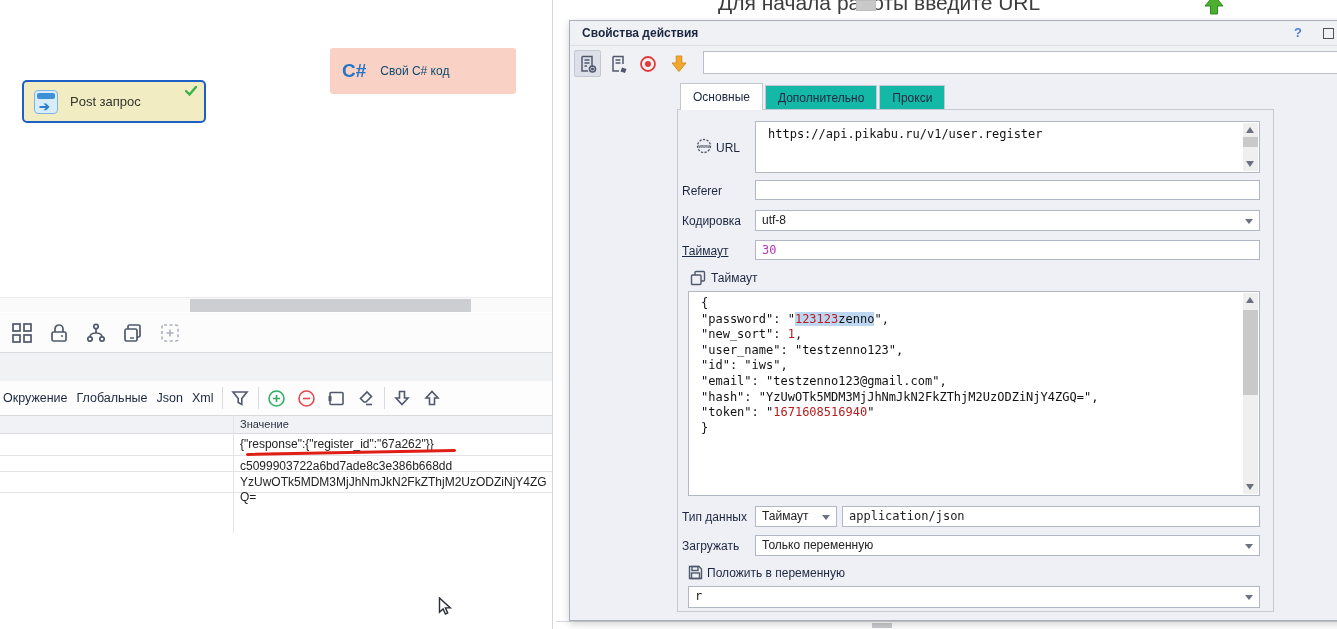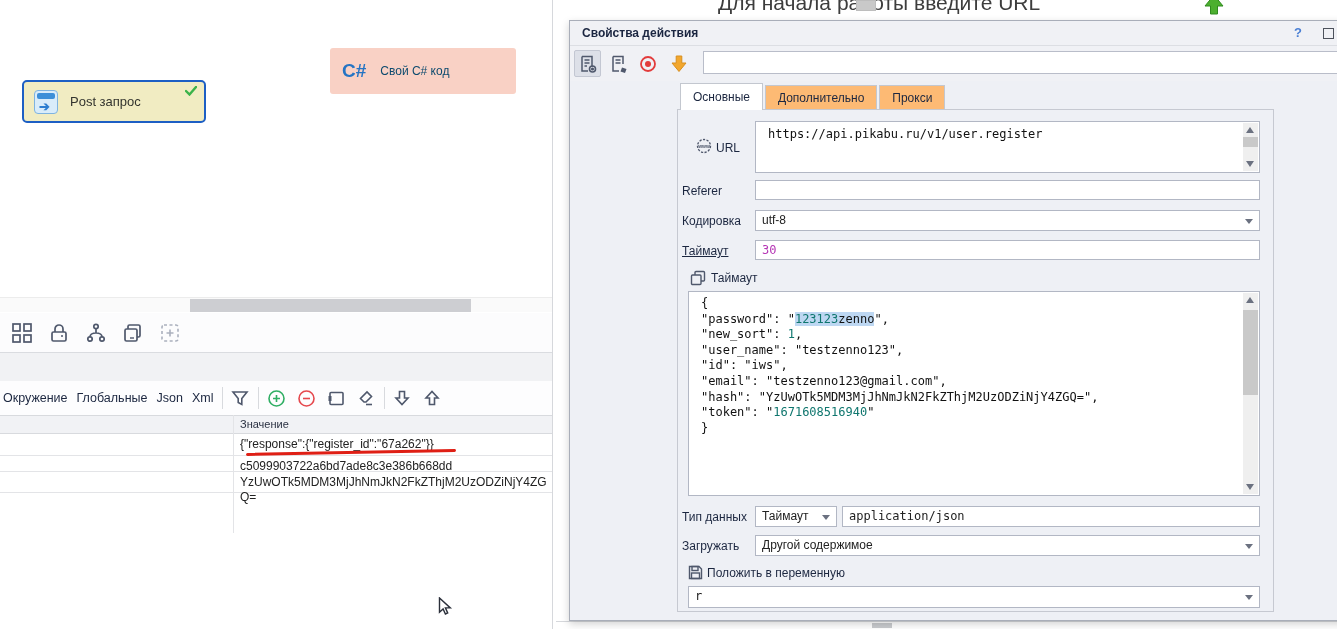--- a/index.html
+++ b/index.html
@@ -49,36 +49,36 @@
   .dlg-titlebar { position:absolute; left:0; top:0; width:100%; height:25px; background:#f0f1f5; border-bottom:1px solid #dcdee3; }
   .dlg-title { position:absolute; left:12px; top:5px; font-size:12px; font-weight:bold; color:#1a2540; }
   .dlg-help { position:absolute; left:724px; top:4px; font-size:13px; font-weight:bold; color:#4a7fd4; cursor:default; }
   .dlg-maxbox { position:absolute; left:753px; top:7px; width:11px; height:11px; border:1.5px solid #4d525c; }
   .dlg-toolbar { position:absolute; left:0; top:25px; width:100%; height:35px; background:#f0f1f5; }
   .dlg-tool { position:absolute; top:4px; width:27px; height:27px; display:flex; align-items:center; justify-content:center; border-radius:2px; }
   .dlg-tool.selected { background:#dde0e8; border:1px solid #c3c7d2; }
   .dlg-toolbar-input { position:absolute; left:133px; top:5px; width:648px; height:23px; background:#fff; border:1px solid #b9bdc9; font-size:12px; padding:2px 4px; }
 
   .dlg-tabs { position:absolute; left:110px; top:62px; display:flex; }
-  .dlg-tab { height:26px; padding:0 12px; font-size:12px; color:#1c2740; background:#fdba74; border:1px solid #c3c7cf; border-bottom:none; display:flex; align-items:center; margin-right:2px; position:relative; top:2px; height:24px; }
+  .dlg-tab { height:26px; padding:0 12px; font-size:12px; color:#1c2740; background:#14b8a6; border:1px solid #c3c7cf; border-bottom:none; display:flex; align-items:center; margin-right:2px; position:relative; top:2px; height:24px; }
   .dlg-tab.active { background:#fff; top:0; height:27px; z-index:2; }
   .tab-panel { position:absolute; left:107px; top:88px; width:597px; height:503px; border:1px solid #c6c9d1; background:#eef0f5; }
 
   .fld-label { position:absolute; font-size:12px; color:#1c2740; white-space:nowrap; }
   .txt-input { position:absolute; background:#fff; border:1px solid #b2b7c4; font-size:12px; color:#222; padding:2px 6px; }
   .mono { font-family:"DejaVu Sans Mono", monospace; }
   .combo { position:absolute; background:#fff; border:1px solid #b2b7c4; font-size:12px; color:#222; padding:2px 6px; }
   .combo .carr { position:absolute; right:6px; top:8px; width:0; height:0; border-left:4px solid transparent; border-right:4px solid transparent; border-top:5px solid #6b7180; }
   .textarea { position:absolute; background:#fff; border:1px solid #b2b7c4; overflow:hidden; }
   .sbar { position:absolute; right:1px; top:1px; bottom:1px; width:15px; background:#efefef; }
   .sbar .tri-up { position:absolute; top:4px; left:3px; width:0; height:0; border-left:4.5px solid transparent; border-right:4.5px solid transparent; border-bottom:6px solid #6b7180; }
   .sbar .tri-down { position:absolute; bottom:4px; left:3px; width:0; height:0; border-left:4.5px solid transparent; border-right:4.5px solid transparent; border-top:6px solid #6b7180; }
   .sbar .thumb { position:absolute; left:0; width:15px; background:#c9c9c9; }
   .code { font-family:"DejaVu Sans Mono", monospace; font-size:12px; color:#111; line-height:15.6px; padding:4px 0 0 12px; }
-  .code .num { color:#0f766e; }
+  .code .num { color:#b91c1c; }
   .code .sel { background:#bdd7f2; }
   .url-text { font-family:"DejaVu Sans Mono", monospace; font-size:12px; color:#111; padding:5px 0 0 12px; }
   .magenta { color:#b535b5; }
 
   .below-dialog-strip { left:556px; top:621px; width:781px; height:8px; background:#fff; border-top:1px solid #d6d8dc; }
   .below-thumb { left:872px; top:623px; width:20px; height:5px; background:#c9cbce; }
   .top-mini-thumb { left:856px; top:0; width:20px; height:11px; background:#c9c9c9; border:1px solid #bdbdbd; }
 
   svg { display:block; }
   .cursor { z-index:9; }
@@ -333,21 +333,21 @@
 
     <span class="fld-label" style="left:112px; top:489px;">Тип данных</span>
     <div class="combo" style="left:185px; top:485px; width:82px; height:21px;">
       <span>Таймаут</span>
       <span class="carr"></span>
     </div>
     <div class="txt-input mono" style="left:272px; top:485px; width:418px; height:21px;">application/json</div>
 
     <span class="fld-label" style="left:112px; top:518px;">Загружать</span>
     <div class="combo" style="left:185px; top:514px; width:505px; height:21px;">
-      <span>Другой содержимое</span>
+      <span>Только переменную</span>
       <span class="carr"></span>
     </div>
 
     <div class="abs" style="left:118px; top:544px;">
       <svg width="15" height="15" viewBox="0 0 15 15" fill="none" stroke="#4f586c" stroke-width="1.4">
           <path d="M1.5 1.5 H11 L13.5 4 V13.5 H1.5 Z"></path>
           <rect x="4" y="1.5" width="6" height="4"></rect>
           <rect x="3.5" y="8" width="8" height="5.5"></rect>
         </svg>
     </div>

